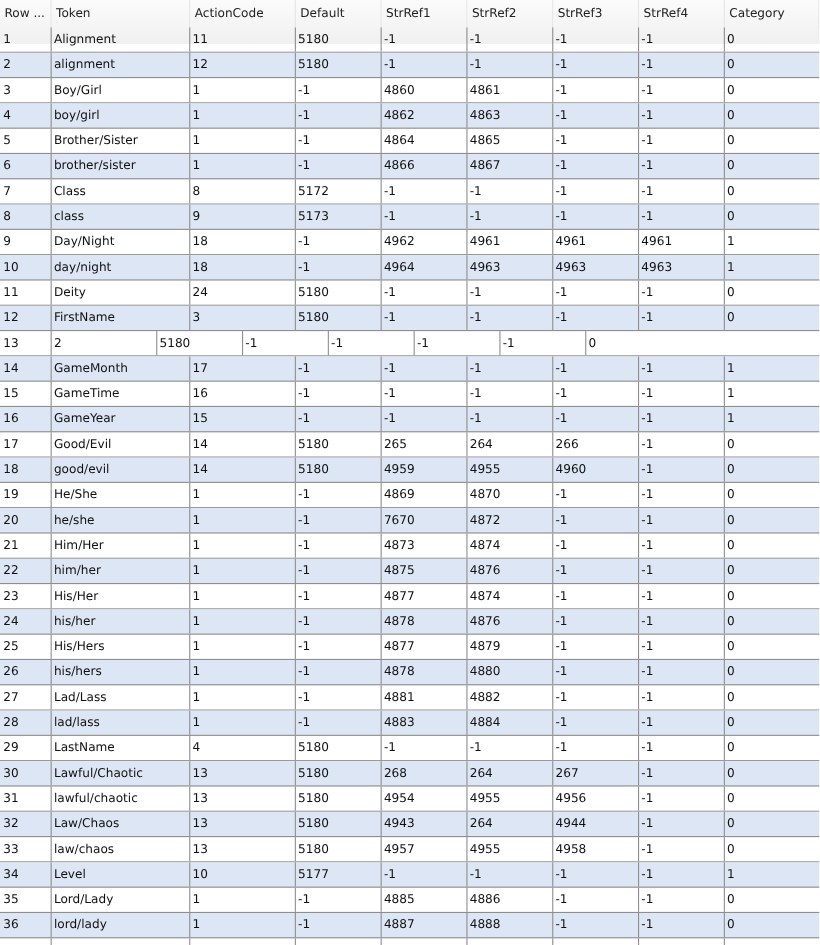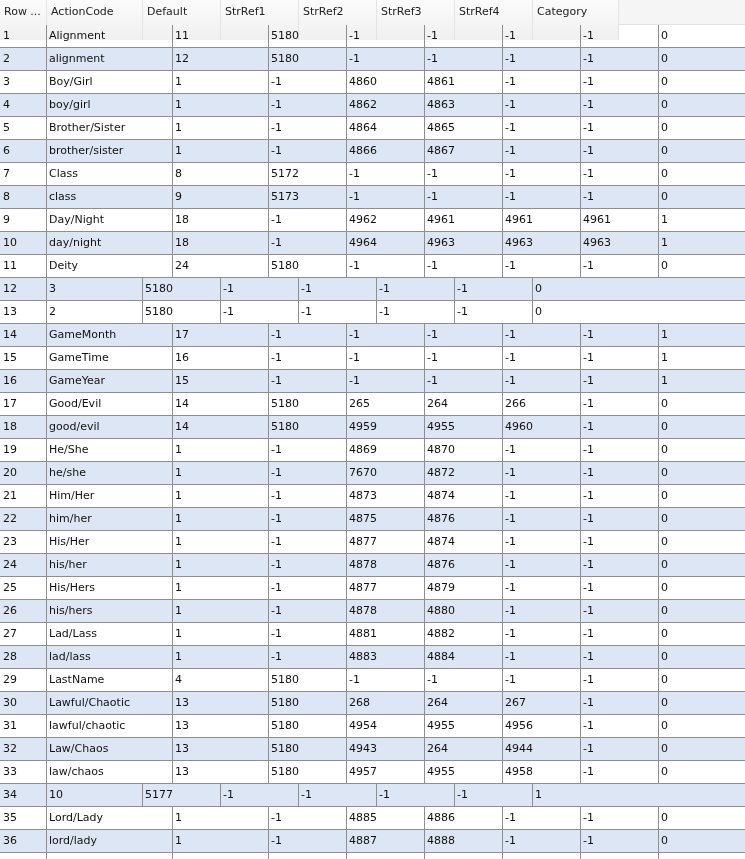--- a/index.html
+++ b/index.html
@@ -13,20 +13,21 @@
   .row .c.rn { padding-left:3px; border-right:1px solid #8e8e8e; }
   .w0{width:47px}.w1{width:126px}.w2{width:96px}.w3{width:78px}.w4{width:78px}.w5{width:78px}.w6{width:78px}.w7{width:78px}.w8{width:86px}
   .row .c.w8 { border-right:none; }
 </style>
 </head>
 <body>
 
 <div class="grid">
   <div class="hdr">
     <div class="c w0">Row ...</div>
+    <div class="c w1">Token</div>
     <div class="c w2">ActionCode</div>
     <div class="c w3">Default</div>
     <div class="c w4">StrRef1</div>
     <div class="c w5">StrRef2</div>
     <div class="c w6">StrRef3</div>
     <div class="c w7">StrRef4</div>
     <div class="c w8">Category</div>
   </div>
   <div id="rows">
       <div class="row">
@@ -145,20 +146,21 @@
         <div class="c w2">24</div>
         <div class="c w3">5180</div>
         <div class="c w4">-1</div>
         <div class="c w5">-1</div>
         <div class="c w6">-1</div>
         <div class="c w7">-1</div>
         <div class="c w8">0</div>
       </div>
       <div class="row alt">
         <div class="c w0 rn">12</div>
+        <div class="c w1">FirstName</div>
         <div class="c w2">3</div>
         <div class="c w3">5180</div>
         <div class="c w4">-1</div>
         <div class="c w5">-1</div>
         <div class="c w6">-1</div>
         <div class="c w7">-1</div>
         <div class="c w8">0</div>
       </div>
       <div class="row">
         <div class="c w0 rn">13</div>
@@ -385,20 +387,21 @@
         <div class="c w2">13</div>
         <div class="c w3">5180</div>
         <div class="c w4">4957</div>
         <div class="c w5">4955</div>
         <div class="c w6">4958</div>
         <div class="c w7">-1</div>
         <div class="c w8">0</div>
       </div>
       <div class="row alt">
         <div class="c w0 rn">34</div>
+        <div class="c w1">Level</div>
         <div class="c w2">10</div>
         <div class="c w3">5177</div>
         <div class="c w4">-1</div>
         <div class="c w5">-1</div>
         <div class="c w6">-1</div>
         <div class="c w7">-1</div>
         <div class="c w8">1</div>
       </div>
       <div class="row">
         <div class="c w0 rn">35</div>

